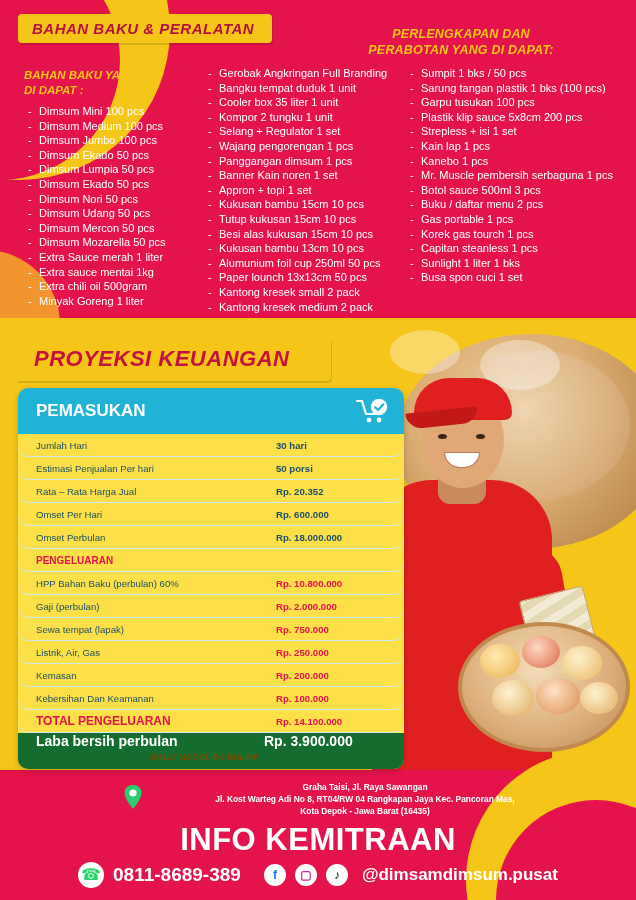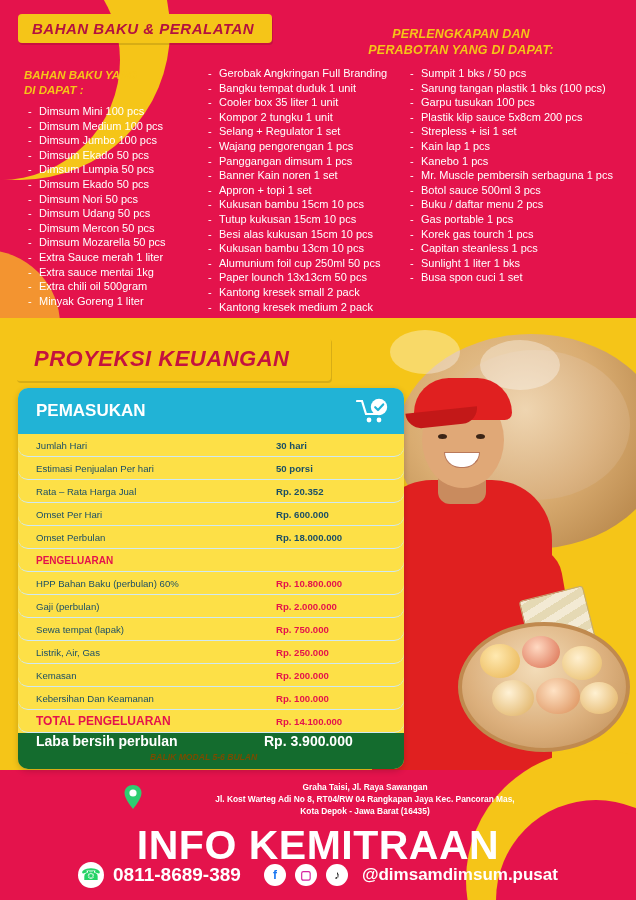--- a/index.html
+++ b/index.html
@@ -296,21 +296,21 @@
     z-index: 4;
   }
   .pin {
     position: absolute; left: 122px; top: 784px;
     width: 22px; height: 26px; z-index: 4;
   }
   #info-kemitraan {
     position: absolute; left: 0; top: 822px; width: 636px;
     text-align: center;
     color: #ffffff;
-    font-size: 41px; font-weight: bold;
+    font-size: 31px; font-weight: bold;
     letter-spacing: .5px;
     z-index: 4;
   }
   .contact-row {
     position: absolute; left: 0; top: 862px; width: 636px;
     display: flex; align-items: center; justify-content: center;
     gap: 9px;
     z-index: 4;
   }
   .wa-circle {

